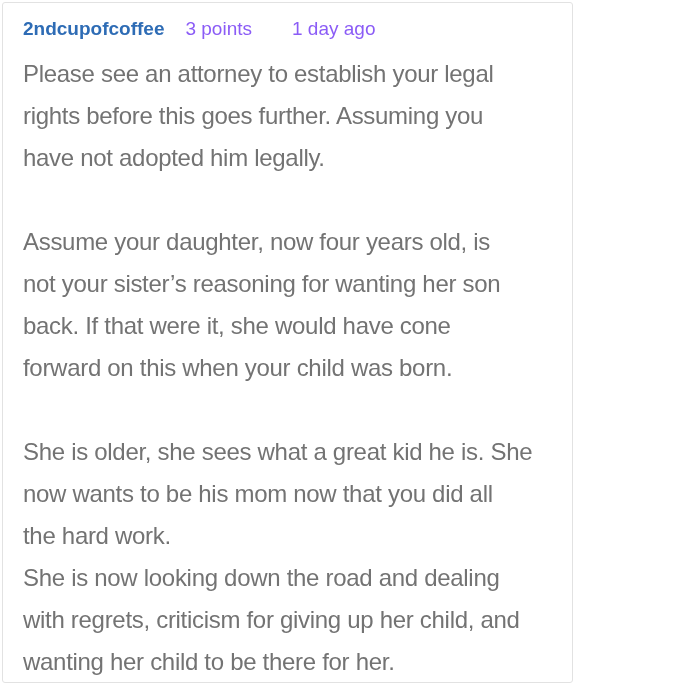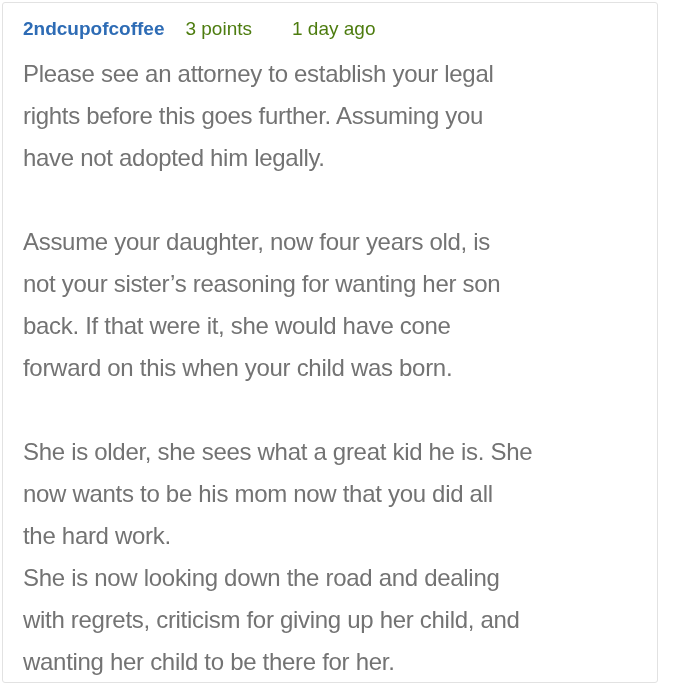--- a/index.html
+++ b/index.html
@@ -9,41 +9,41 @@
     width: 700px;
     height: 685px;
     overflow: hidden;
     font-family: "Liberation Sans", "DejaVu Sans", sans-serif;
   }
   .comment-card {
     box-sizing: border-box;
     position: absolute;
     left: 2px;
     top: 2px;
-    width: 656px;
+    width: 571px;
     height: 681px;
     background: #ffffff;
     border: 1px solid #e2e2e2;
     border-radius: 3px;
     padding: 15px 20px 0 20px;
   }
   .comment-header {
     display: flex;
     align-items: baseline;
     margin-bottom: 3px;
   }
   .username {
     color: #2e6cb5;
     font-weight: bold;
     font-size: 19px;
     text-decoration: none;
     cursor: pointer;
   }
   .meta {
-    color: #4d7c0f;
+    color: #8b5cf6;
     font-size: 19px;
     font-weight: normal;
   }
   .meta-points { margin-left: 21px; }
   .meta-age    { margin-left: 40px; }
   .comment-body {
     margin-top: 13px;
     color: #737373;
     font-size: 24px;
     line-height: 42px;

